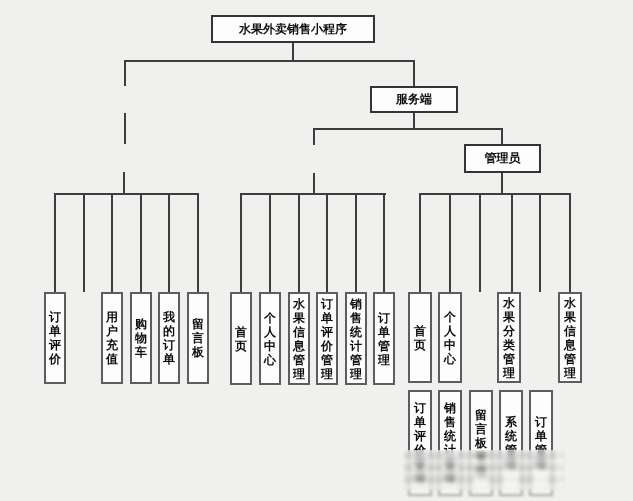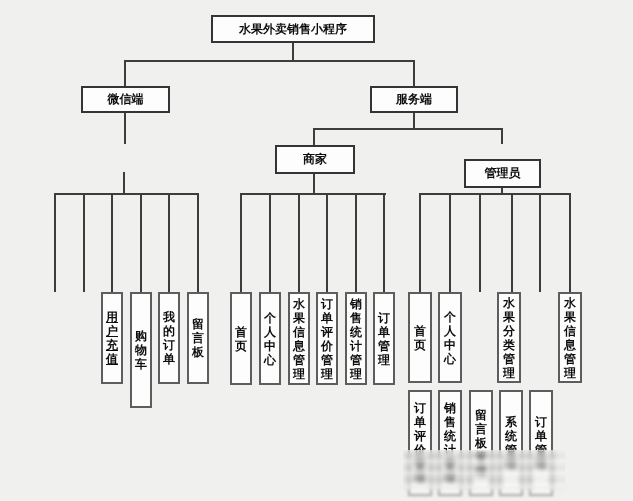--- a/index.html
+++ b/index.html
@@ -93,38 +93,35 @@
   <div class="vl" style="left:449px;top:193px;height:99px;"></div>
   <div class="vl" style="left:479px;top:193px;height:99px;"></div>
   <div class="vl" style="left:511px;top:193px;height:99px;"></div>
   <div class="vl" style="left:539px;top:193px;height:99px;"></div>
   <div class="vl" style="left:569px;top:193px;height:99px;"></div>
 
   <div class="box box-main" style="left:211px;top:15px;width:164px;height:28px;">
     <span>水果外卖销售小程序</span>
   </div>
 
-  <div class="box box-main" style="left:81px;top:86px;width:89px;height:27px;">
-    <span>微信端</span>
-  </div>
   <div class="box box-main" style="left:370px;top:86px;width:88px;height:27px;">
     <span>服务端</span>
   </div>
 
-  <div class="box box-main" style="left:275px;top:145px;width:80px;height:29px;">
-    <span>商家</span>
-  </div>
-  <div class="box box-main" style="left:464px;top:144px;width:77px;height:29px;margin-top:15px;">
+  <div class="box box-main" style="left:464px;top:144px;width:77px;height:29px;">
     <span>管理员</span>
   </div>
 
-  <div class="box box-leaf" style="left:101px;top:292px;width:22px;height:92px;text-decoration:underline;">
+  <div class="box box-leaf" style="left:44px;top:292px;width:22px;height:92px;">
+    <span class="vtext">订单评价</span>
+  </div>
+  <div class="box box-leaf" style="left:101px;top:292px;width:22px;height:92px;">
     <span class="vtext">用户充值</span>
   </div>
-  <div class="box box-leaf" style="left:130px;top:292px;width:22px;height:116px;">
+  <div class="box box-leaf" style="left:130px;top:292px;width:22px;height:92px;">
     <span class="vtext">购物车</span>
   </div>
   <div class="box box-leaf" style="left:158px;top:292px;width:22px;height:92px;">
     <span class="vtext">我的订单</span>
   </div>
   <div class="box box-leaf" style="left:187px;top:292px;width:22px;height:92px;">
     <span class="vtext">留言板</span>
   </div>
 
   <div class="box box-leaf" style="left:230px;top:292px;width:22px;height:93px;">

